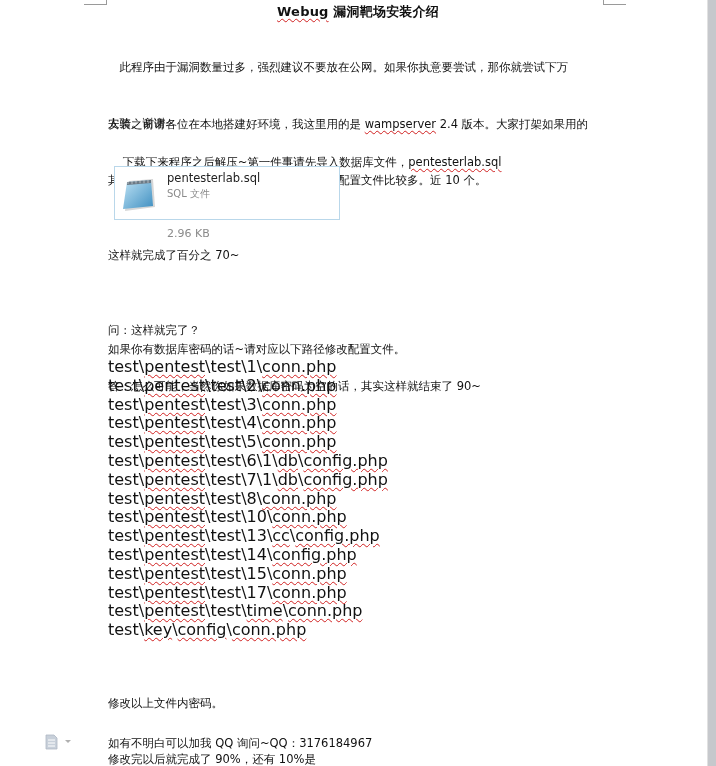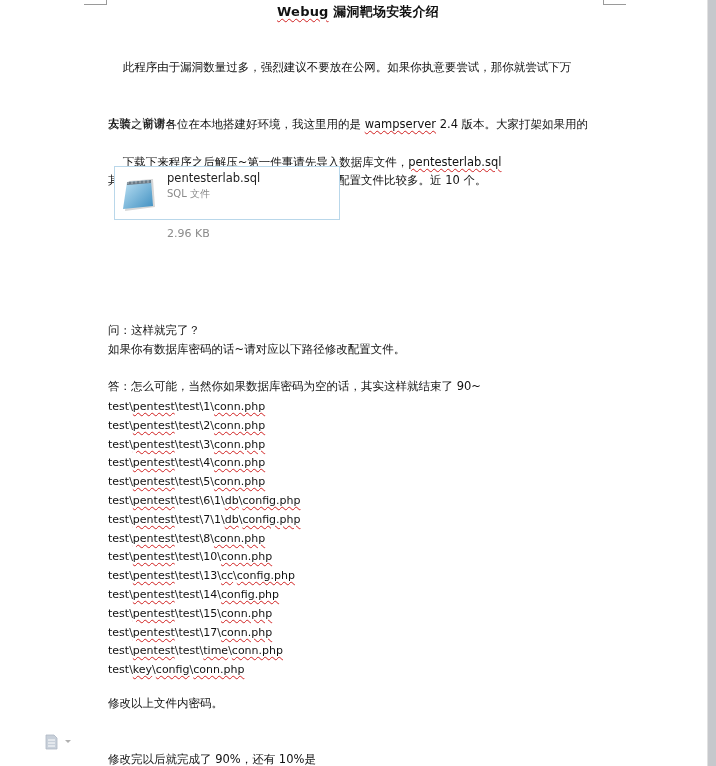--- a/index.html
+++ b/index.html
@@ -31,21 +31,21 @@
     text-decoration: underline wavy #d02020;
     text-decoration-thickness: 1px;
     text-underline-offset: 2px;
   }
   .para {
     position: absolute; left: 108px; width: 500px;
     font-size: 11.5px; line-height: 18.5px; white-space: pre-wrap;
   }
   .paths {
     position: absolute; left: 108px; top: 358px; width: 300px;
-    font-size: 11px; line-height: 18.8px; margin-top: 40px;
+    font-size: 16px; line-height: 18.8px;
   }
   .paths div { height: 18.8px; }
   .attach {
     position: absolute; left: 114px; top: 166px; width: 224px; height: 52px;
     border: 1px solid #b9d7ea; background: #fff;
   }
   .attach .file-icon {
     position: absolute; left: 4px; top: 6px; width: 40px; height: 40px;
   }
   .attach .fname { position: absolute; left: 52px; top: 4px; font-size: 11.5px; color: #222; }
@@ -59,21 +59,21 @@
 <body>
 
 <div class="page">
   <div class="corner-mark left"></div>
   <div class="corner-mark right"></div>
 
   <div class="title">
     <span class="squiggle">Webug</span><span> 漏洞靶场安装介绍</span>
   </div>
 
-  <div class="para" style="top:21px;">
+  <div class="para" style="top:21px;font-family:Liberation Serif, serif;">
     <div>    此程序由于漏洞数量过多，强烈建议不要放在公网。如果你执意要尝试，那你就尝试下万</div>
     <div>人骑。谢谢~</div>
   </div>
 
   <div class="para" style="top:78px;">
     <div><span>安装之前请各位在本地搭建好环境，我这里用的是 </span><span class="squiggle">wampserver</span><span> 2.4 版本。大家打架如果用的</span></div>
     <div>其他集成环境可能需要改下配置文件的密码，配置文件比较多。近 10 个。</div>
   </div>
 
   <div class="para" style="top:134px;">
@@ -98,20 +98,21 @@
           <line x1="21" y1="7.3" x2="21" y2="10.3"></line>
         <line x1="25" y1="7.2" x2="25" y2="10.2"></line>
           <line x1="29" y1="7" x2="29" y2="10"></line>
       </g>
     </svg>
     <div class="fname">pentesterlab.sql</div>
     <div class="ftype">SQL 文件</div>
     <div class="fsize">2.96 KB</div>
   </div>
 
+  <div class="para" style="top:246px;">这样就完成了百分之 70~</div>
 
   <div class="para" style="top:284px;">
     <div>问：这样就完了？</div>
     <div>答：怎么可能，当然你如果数据库密码为空的话，其实这样就结束了 90~</div>
   </div>
 
   <div class="para" style="top:340px;">如果你有数据库密码的话~请对应以下路径修改配置文件。</div>
 
   <div class="paths">
     <div class="squiggle-line"><span>test</span>\<span class="squiggle">pentest</span>\<span>test</span>\<span>1</span>\<span class="squiggle">conn.php</span></div>
@@ -138,15 +139,16 @@
   </div>
 
   <svg class="para-mark" viewBox="0 0 30 16">
     <path d="M2 1 L10 1 L13 4 L13 15 L2 15 Z" fill="#c8d0da" stroke="#aeb8c4" stroke-width="0.8"></path>
     <line x1="4" y1="6" x2="11" y2="6" stroke="#fff" stroke-width="1"></line>
     <line x1="4" y1="9" x2="11" y2="9" stroke="#fff" stroke-width="1"></line>
     <line x1="4" y1="12" x2="11" y2="12" stroke="#fff" stroke-width="1"></line>
     <path d="M21 6 L27 6 L24 9 Z" fill="#b0b0b0"></path>
   </svg>
 
+  <div class="para" style="top:734px;">如有不明白可以加我 QQ 询问~QQ：3176184967</div>
 </div>
 
 <div class="scrollbar"></div>
 
 </body></html>

